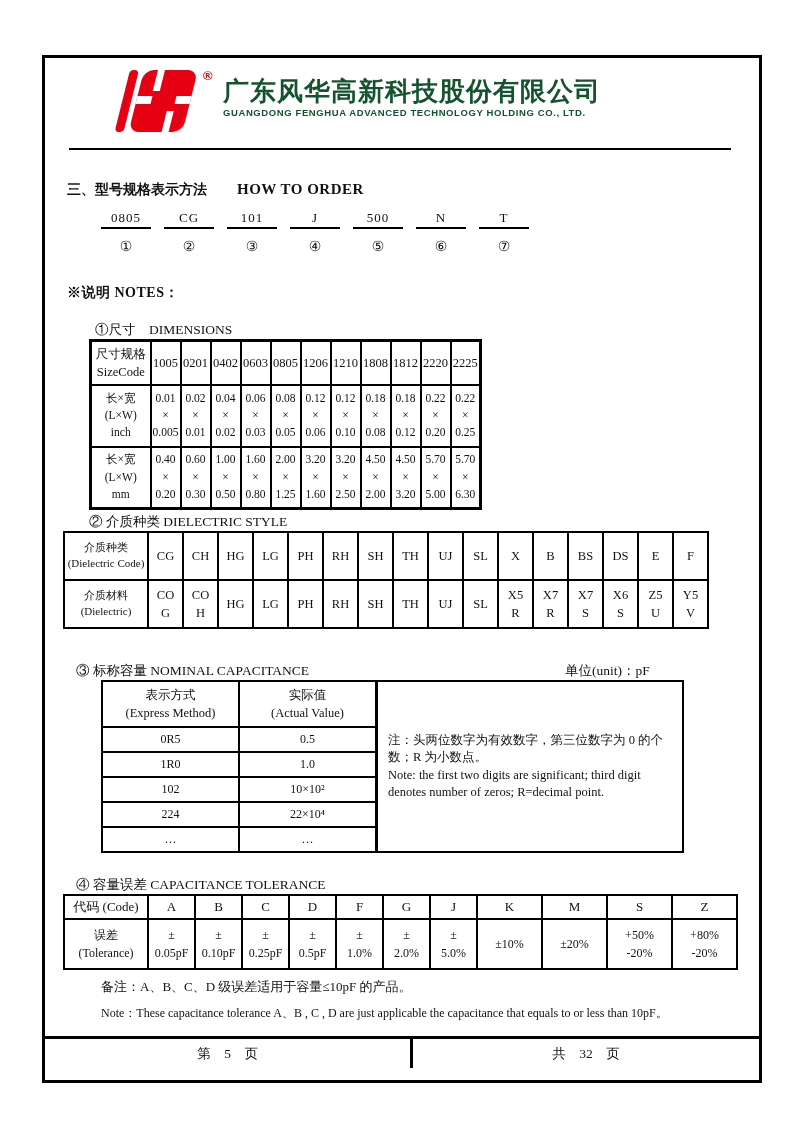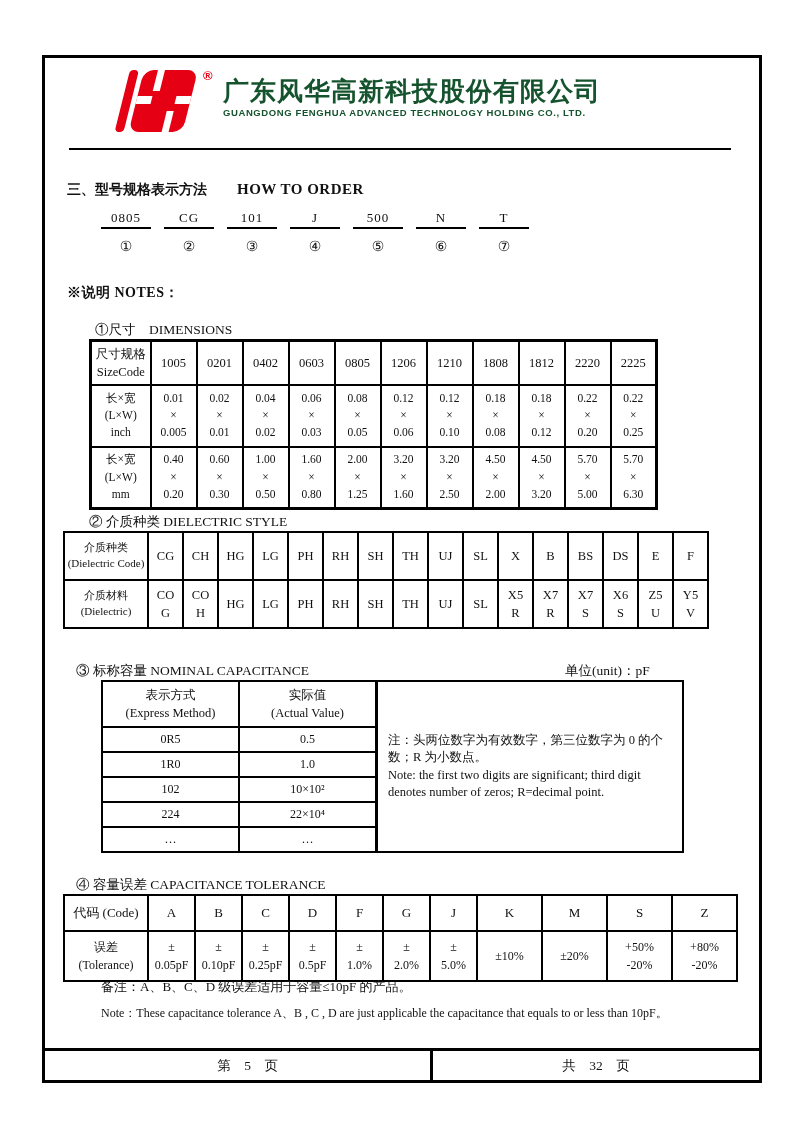--- a/index.html
+++ b/index.html
@@ -33,21 +33,21 @@
 
   
   table{border-collapse:collapse;table-layout:fixed;}
   td{border:2px solid #000;text-align:center;vertical-align:middle;
      white-space:pre-line;font-size:12px;line-height:1.45;padding:0 1px;box-sizing:border-box;}
 
   
   .dim-heading{position:absolute;left:50px;top:263px;font-size:13.5px;}
   .t-dim{position:absolute;left:44px;top:281px;border:3px solid #000;}
   .t-dim .c0{width:60px;font-size:11.5px;}
-  .t-dim td{width:46px;}
+  .t-dim td{width:30px;}
   .t-dim .r-h td{height:44px;font-size:12.5px;}
   .t-dim .r-v td{height:62px;font-size:11.5px;line-height:1.5;}
 
   
   .die-heading{position:absolute;left:44px;top:455px;font-size:13.5px;}
   .t-die{position:absolute;left:18px;top:473px;border:2px solid #f9a8d4;}
   .t-die .c0{width:84px;font-size:11px;}
   .t-die td{width:35px;height:48px;font-size:12.5px;}
 
   
@@ -60,27 +60,27 @@
   .cap-note{position:absolute;left:331px;top:622px;width:308px;height:173px;
     border:2px solid #000;box-sizing:border-box;padding:50px 10px 0 10px;font-size:12.5px;line-height:1.35;}
   .cap-note .cn{margin-bottom:1px;}
 
   
   .tol-heading{position:absolute;left:31px;top:818px;font-size:13.5px;}
   .t-tol{position:absolute;left:18px;top:836px;border:2px solid #000;}
   .t-tol .c0{width:84px;font-size:12px;}
   .t-tol .ca{width:47px;}
   .t-tol .ck{width:65px;}
-  .t-tol .r-h td{height:36px;font-size:13px;}
+  .t-tol .r-h td{height:24px;font-size:13px;}
   .t-tol .r-v td{height:50px;font-size:12px;line-height:1.5;}
   .tol-remark-cn{position:absolute;left:56px;top:920px;font-size:13px;}
   .tol-remark-en{position:absolute;left:56px;top:947px;font-size:12px;}
 
   
-  .footer{position:absolute;left:0;right:0;bottom:0;height:29px;border-top:3px solid #000;display:flex;padding-left:20px;}
+  .footer{position:absolute;left:0;right:0;bottom:12px;height:29px;border-top:3px solid #000;display:flex;}
   .footer-cell{display:flex;align-items:center;justify-content:center;font-size:13.5px;white-space:pre;}
   .footer-left{width:368px;border-right:3px solid #000;box-sizing:border-box;}
   .footer-right{flex:1;border-radius:7px;}
 </style>
 </head>
 <body>
 
 <div class="frame">
 
   <div class="logo-wrap">

